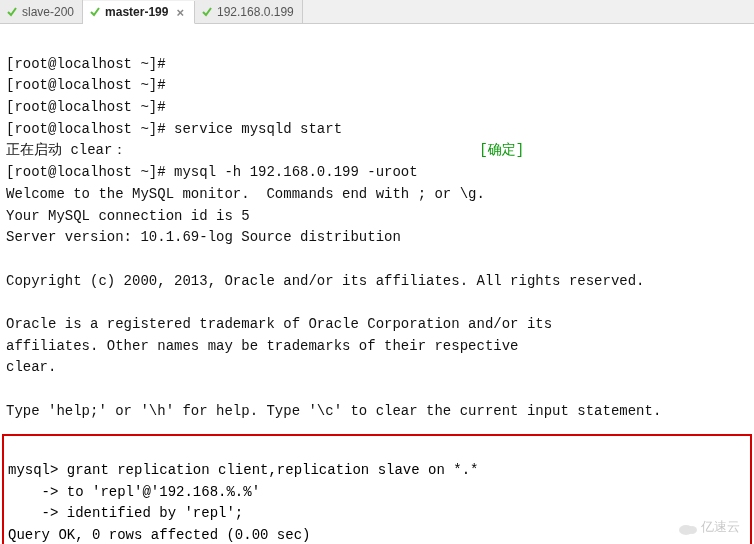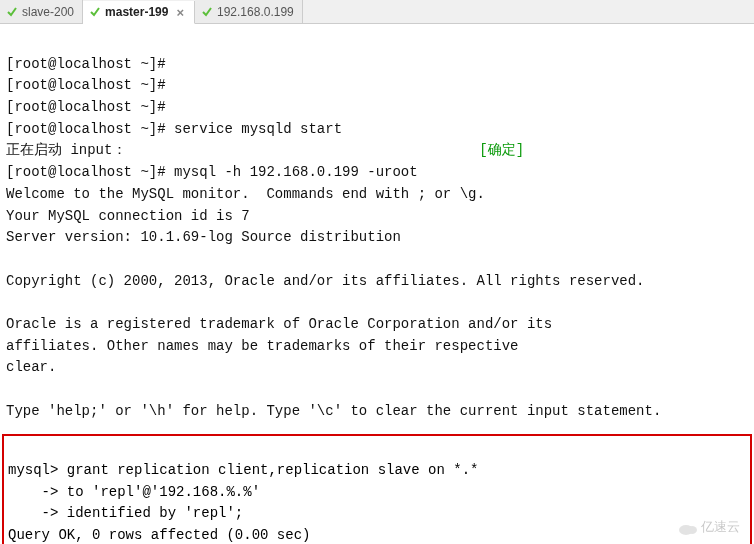--- a/index.html
+++ b/index.html
@@ -118,24 +118,24 @@
     </span>
     <span>192.168.0.199</span>
   </div>
 </div>
 
 <div class="terminal">
 <span>[root@localhost ~]#</span>
 <span>[root@localhost ~]#</span>
 <span>[root@localhost ~]#</span>
 <span>[root@localhost ~]# service mysqld start</span>
-<span>正在启动 input：</span><span>                                          </span><span class="status-ok">[确定]</span>
+<span>正在启动 clear：</span><span>                                          </span><span class="status-ok">[确定]</span>
 <span>[root@localhost ~]# mysql -h 192.168.0.199 -uroot</span>
 <span>Welcome to the MySQL monitor.  Commands end with ; or \g.</span>
-<span>Your MySQL connection id is 7</span>
+<span>Your MySQL connection id is 5</span>
 <span>Server version: 10.1.69-log Source distribution</span>
 <span></span>
 <span>Copyright (c) 2000, 2013, Oracle and/or its affiliates. All rights reserved.</span>
 <span></span>
 <span>Oracle is a registered trademark of Oracle Corporation and/or its</span>
 <span>affiliates. Other names may be trademarks of their respective</span>
 <span>clear.</span>
 <span></span>
 <span>Type 'help;' or '\h' for help. Type '\c' to clear the current input statement.</span>
 <span></span></div>

